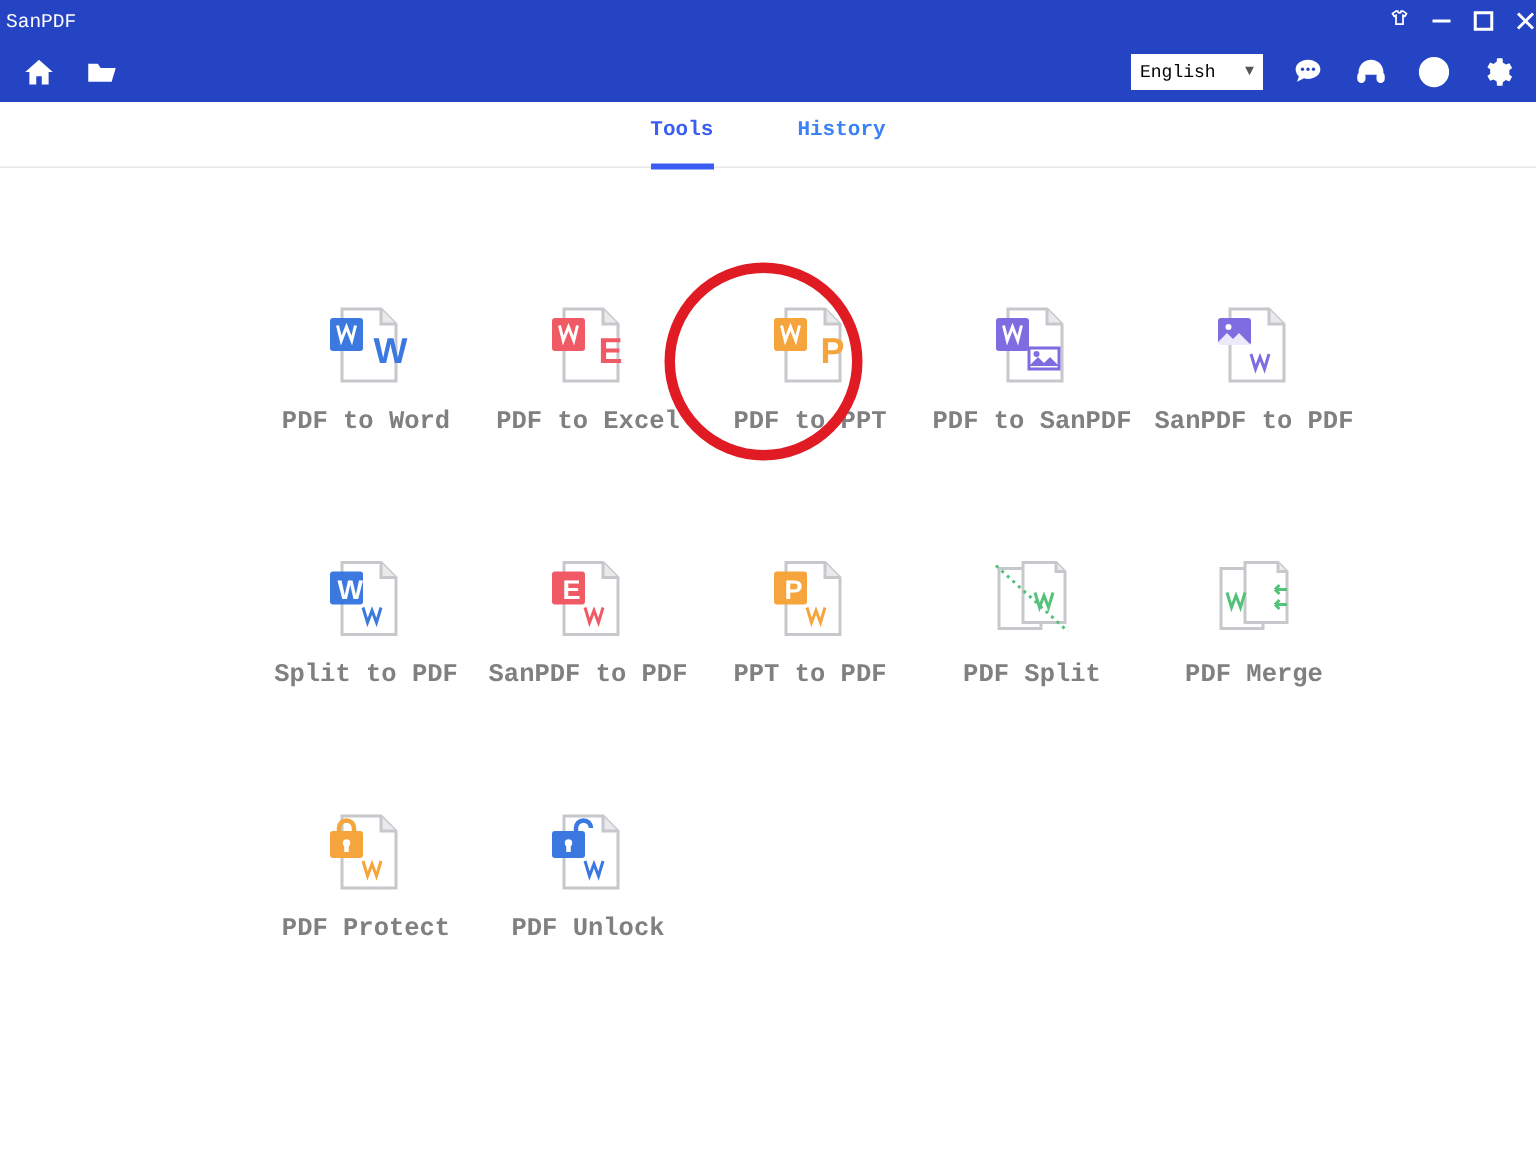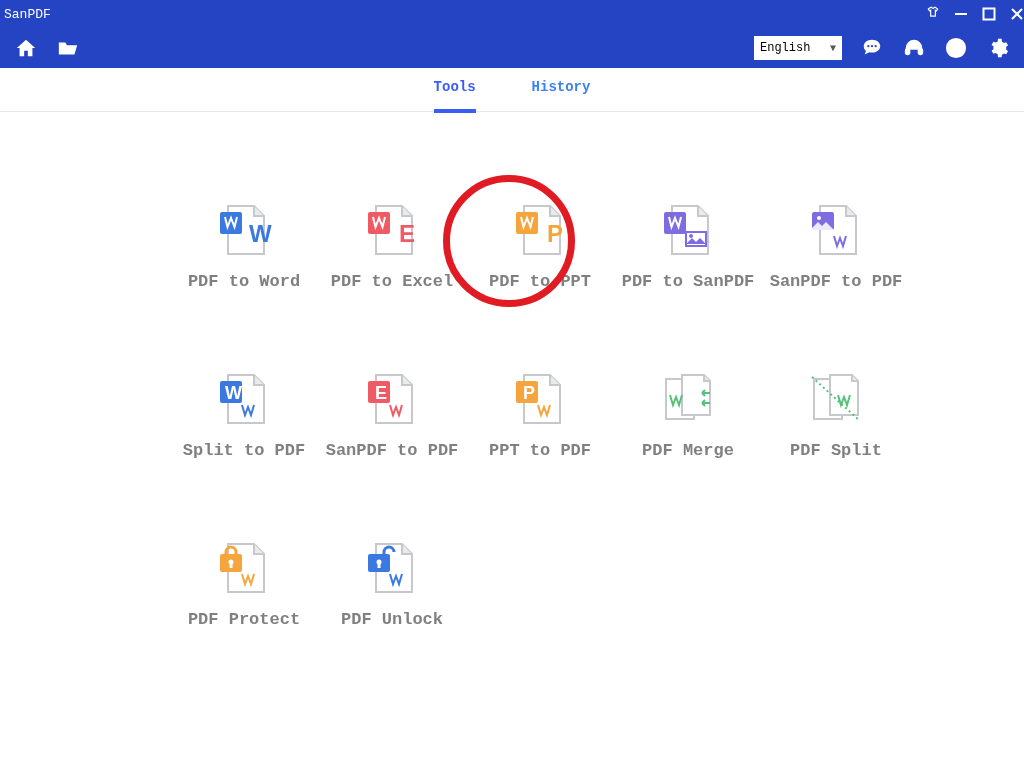--- a/index.html
+++ b/index.html
@@ -318,39 +318,39 @@
       </div>
       <div class="label">PPT to PDF</div>
     </div>
 
     <div class="tool-tile">
       <div class="iconbox">
         <svg viewBox="0 0 56 56" width="56" height="56">
           <path d="M6 8h22l6 6v34H6z" fill="#fff" stroke="#c7c8cc" stroke-width="2"></path>
           <path d="M22 4h22l6 6v34H22z" fill="#fff" stroke="#c7c8cc" stroke-width="2"></path>
           <path d="M44 4v6h6" fill="#e9eaec" stroke="#c7c8cc" stroke-width="2"></path>
+          <path d="M30 24l3 10 3-8 3 8 3-10" stroke="#54c27a" stroke-width="2" fill="none"></path>
+          <path d="M4 6l48 44" stroke="#54c27a" stroke-width="2" stroke-dasharray="2 3"></path>
+        </svg>
+      </div>
+      <div class="label">PDF Split</div>
+    </div>
+
+    <div class="tool-tile">
+      <div class="iconbox">
+        <svg viewBox="0 0 56 56" width="56" height="56">
+          <path d="M6 8h22l6 6v34H6z" fill="#fff" stroke="#c7c8cc" stroke-width="2"></path>
+          <path d="M22 4h22l6 6v34H22z" fill="#fff" stroke="#c7c8cc" stroke-width="2"></path>
+          <path d="M44 4v6h6" fill="#e9eaec" stroke="#c7c8cc" stroke-width="2"></path>
           <path d="M10 24l3 10 3-8 3 8 3-10" stroke="#54c27a" stroke-width="2" fill="none"></path>
           <path d="M50 22h-8m0 0l3-3m-3 3l3 3" stroke="#54c27a" stroke-width="2" fill="none"></path>
           <path d="M50 32h-8m0 0l3-3m-3 3l3 3" stroke="#54c27a" stroke-width="2" fill="none"></path>
         </svg>
       </div>
       <div class="label">PDF Merge</div>
-    </div>
-
-    <div class="tool-tile">
-      <div class="iconbox">
-        <svg viewBox="0 0 56 56" width="56" height="56">
-          <path d="M6 8h22l6 6v34H6z" fill="#fff" stroke="#c7c8cc" stroke-width="2"></path>
-          <path d="M22 4h22l6 6v34H22z" fill="#fff" stroke="#c7c8cc" stroke-width="2"></path>
-          <path d="M44 4v6h6" fill="#e9eaec" stroke="#c7c8cc" stroke-width="2"></path>
-          <path d="M30 24l3 10 3-8 3 8 3-10" stroke="#54c27a" stroke-width="2" fill="none"></path>
-          <path d="M4 6l48 44" stroke="#54c27a" stroke-width="2" stroke-dasharray="2 3"></path>
-        </svg>
-      </div>
-      <div class="label">PDF Split</div>
     </div>
 
     <div class="tool-tile">
       <div class="iconbox">
         <svg viewBox="0 0 56 56" width="56" height="56">
           <path d="M12 4h26l10 10v38H12z" fill="#fff" stroke="#c7c8cc" stroke-width="2"></path>
           <path d="M38 4v10h10" fill="#e9eaec" stroke="#c7c8cc" stroke-width="2"></path>
           <rect x="4" y="14" width="22" height="18" rx="2" fill="#f6a43c"></rect>
           <path d="M10 14v-2a5 5 0 0 1 10 0v2" stroke="#f6a43c" stroke-width="3" fill="none"></path>
           <circle cx="15" cy="22" r="2.5" fill="#fff"></circle>

